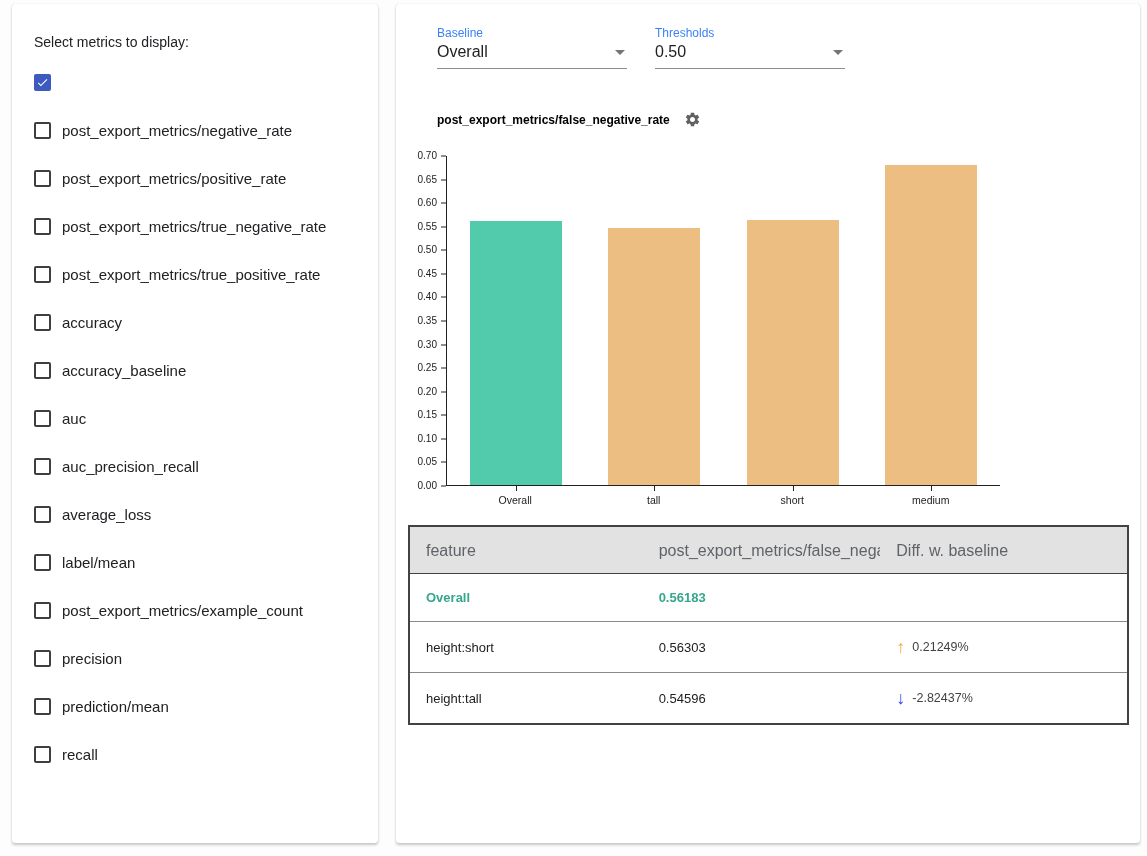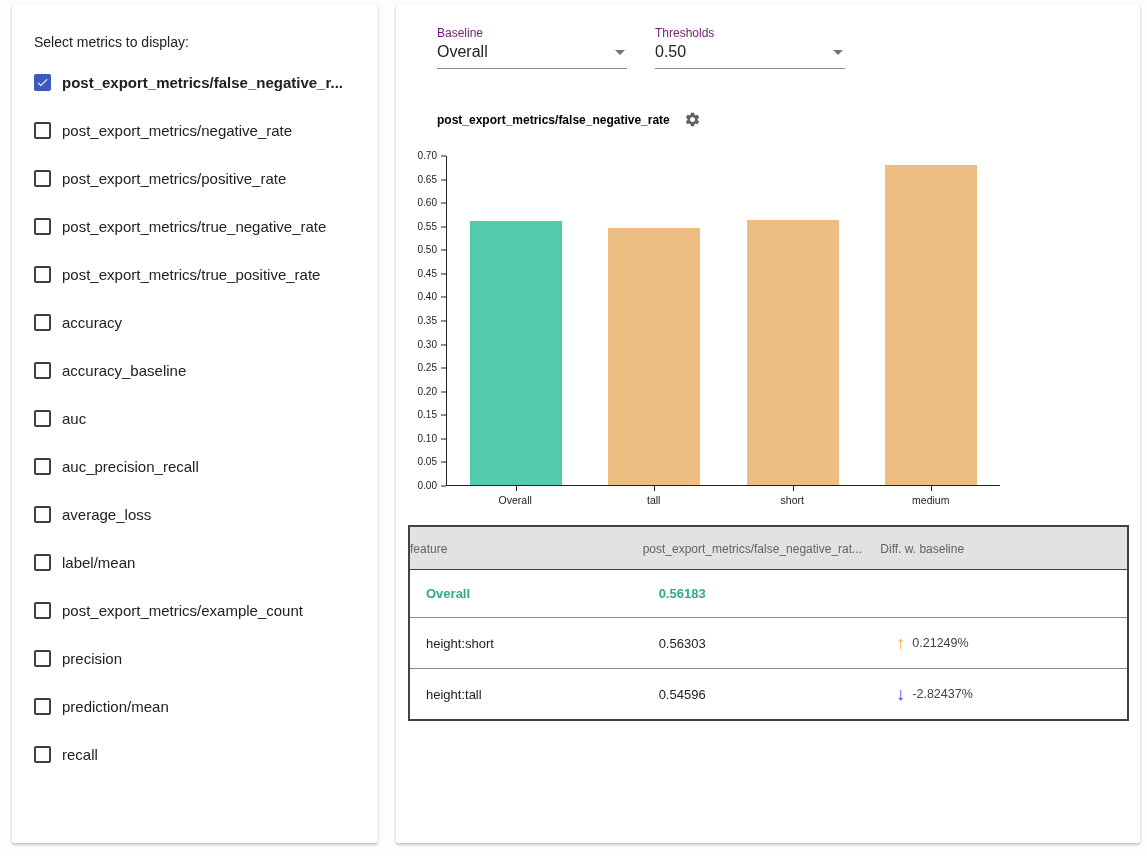--- a/index.html
+++ b/index.html
@@ -16,21 +16,21 @@
         flex:none; display:inline-flex; align-items:center; justify-content:center; }
   .cb.checked { border-color:transparent; }
   .cb svg { width:15px; height:15px; display:block; }
   .metric-label { font-size:15px; color:#202124; white-space:nowrap; }
   .metric-label.bold { font-weight:700; }
 
   
   .main { left:396px; top:4px; width:744px; height:839px; padding:16px 16px 0 16px; overflow:hidden; }
   .controls { display:flex; gap:28px; margin:6px 0 0 25px; }
   .dd { width:190px; cursor:pointer; }
-  .dd-label { font-size:12px; color:#701a75; margin-bottom:3px; }
+  .dd-label { font-size:12px; color:#3b82f6; margin-bottom:3px; }
   .dd-value-row { display:flex; align-items:center; justify-content:space-between;
                   border-bottom:1px solid #8d8d8d; padding-bottom:7px; }
   .dd-value { font-size:16px; color:#202124; }
   .dd-arrow { width:0; height:0; border-left:5px solid transparent; border-right:5px solid transparent;
               border-top:5px solid #757575; margin-right:2px; }
 
   .chart-header { display:flex; align-items:center; margin:42px 0 0 25px; }
   .chart-title { font-size:12px; font-weight:700; color:#000000; }
   .gear { margin-left:14px; cursor:pointer; display:inline-flex; }
   .gear svg { width:17px; height:17px; }
@@ -44,22 +44,22 @@
   .slot { flex:1; position:relative; display:flex; justify-content:center; align-items:flex-end; }
   .bar  { width:92px; }
   .xtick { position:absolute; left:50%; bottom:-6px; width:1px; height:5px; background:#202124; }
   .xlabels { display:flex; width:554px; margin:8px 0 0 34px; }
   .xl { flex:1; text-align:center; font-size:10.5px; color:#202124; }
 
   
   .mtable { margin:19px 0 0 -4px; width:721px; border-collapse:collapse; border:2px solid #424242;
             table-layout:fixed; }
   .mtable col.c1 { width:233px; } .mtable col.c2 { width:237px; } .mtable col.c3 { width:247px; }
-  .mtable th { background:#e2e2e2; font-weight:400; font-size:12px; color:#5f6368; text-align:left;
-               padding:15px 16px 13px 0; border-bottom:1px solid #424242;
+  .mtable th { background:#e2e2e2; font-weight:400; font-size:16px; color:#5f6368; text-align:left;
+               padding:15px 16px 13px 16px; border-bottom:1px solid #424242;
                white-space:nowrap; overflow:hidden; }
   .mtable td { font-size:13px; color:#212121; padding:16px 16px; white-space:nowrap; }
   .mtable tbody tr { border-top:1px solid #8a8a8a; }
   .mtable tbody tr:first-child { border-top:none; }
   tr.baseline-row td { color:#35a78c; font-weight:700; }
   .diff-wrap { display:inline-flex; align-items:center; gap:7px; font-size:12.5px; color:#424242; }
   .arrow { font-size:18px; line-height:1; font-weight:400; }
   .arrow.up { color:#f5a63b; }
   .arrow.down { color:#3347e5; }
 </style>
@@ -70,21 +70,20 @@
 
   <div class="card sidebar">
     <div class="sidebar-title">Select metrics to display:</div>
     <div id="metric-list">
         <div class="metric-item">
           <span class="cb checked" style="background: rgb(61, 90, 190);">
             <svg viewBox="0 0 24 24">
               <path fill="#fff" d="M9 16.17L4.83 12l-1.42 1.41L9 19 21 7l-1.41-1.41z"></path>
             </svg>
           </span>
-          <span class="metric-label bold">post_export_metrics/false_negative_r...</span>
         </div>
         <div class="metric-item">
           <span class="cb"></span>
           <span class="metric-label">post_export_metrics/negative_rate</span>
         </div>
         <div class="metric-item">
           <span class="cb"></span>
           <span class="metric-label">post_export_metrics/positive_rate</span>
         </div>
         <div class="metric-item">

